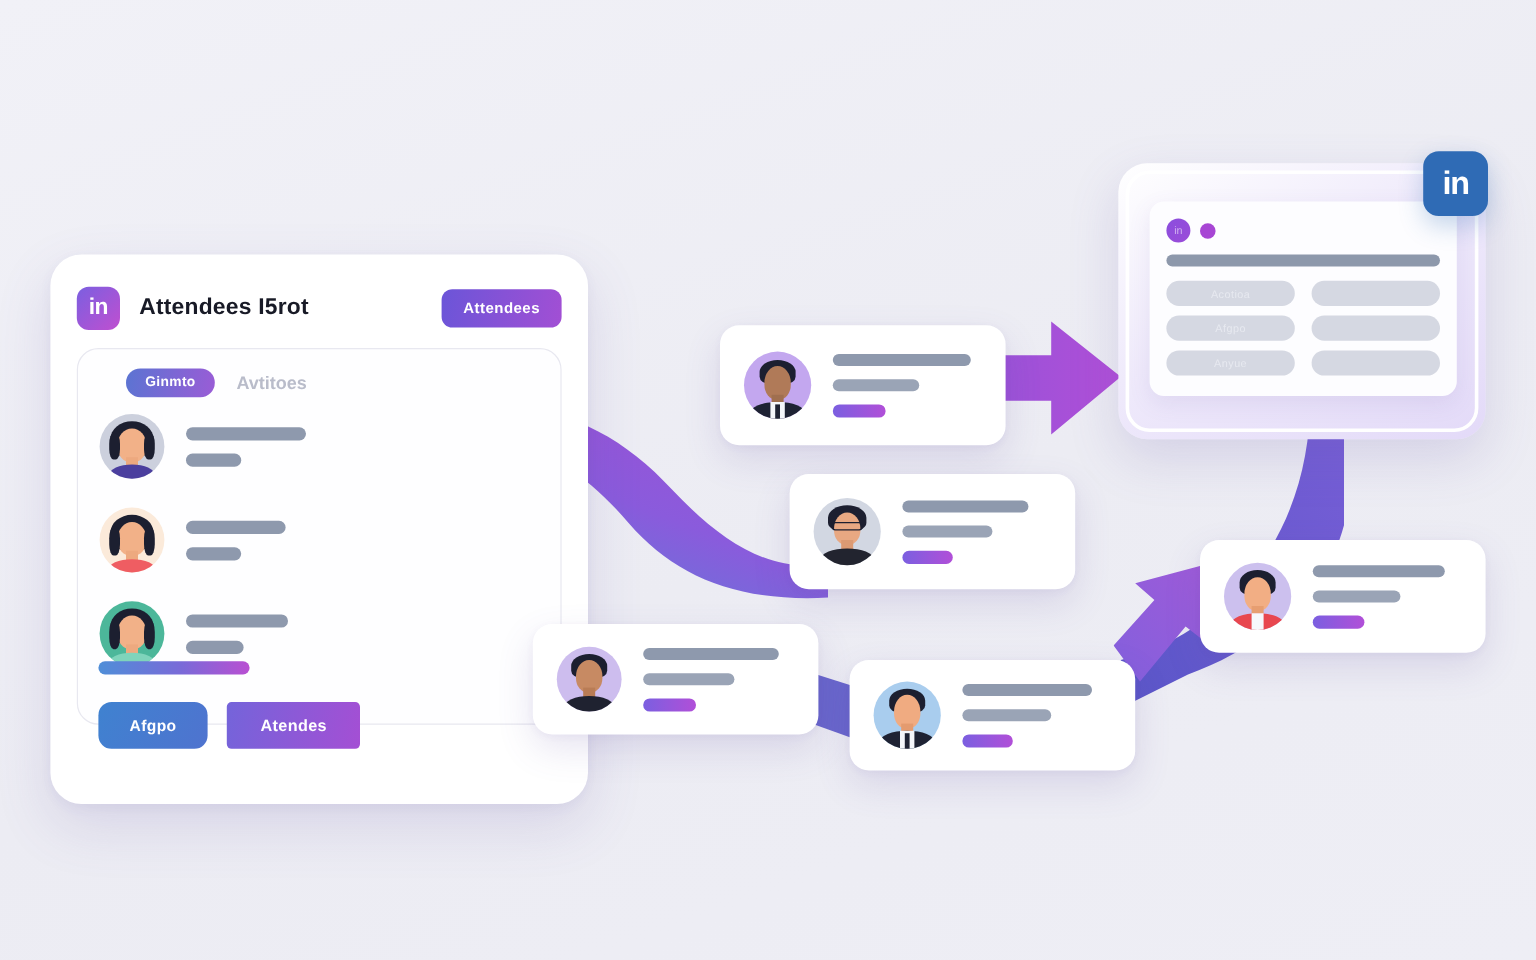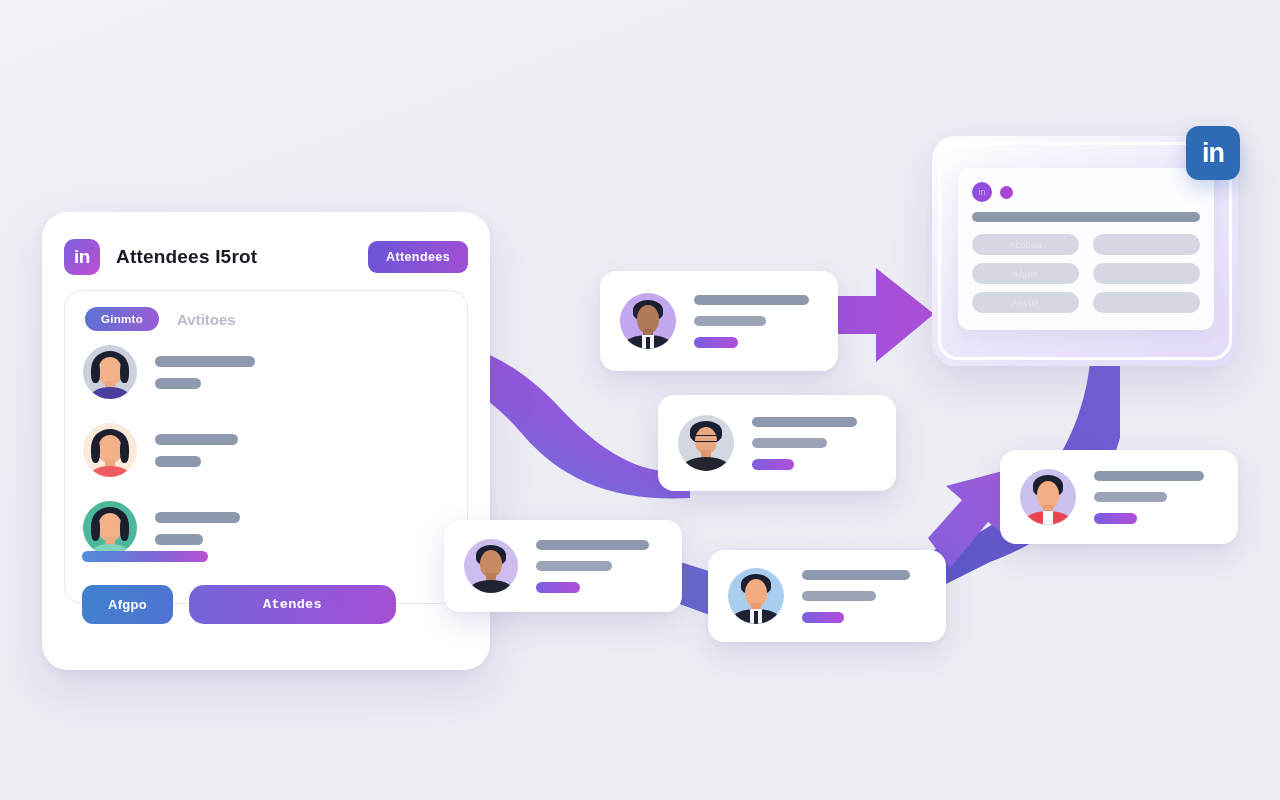--- a/index.html
+++ b/index.html
@@ -84,20 +84,21 @@
     display: flex; align-items: center;
   }
   #list-chip {
     padding: 6px 16px;
     border-radius: 999px;
     background: linear-gradient(100deg, #5b74d2 0%, #9a5cd6 100%);
     color: #fff;
     font-size: 11.5px;
     font-weight: bold;
     letter-spacing: 0.3px;
+    margin-left: 20px;
   }
   #list-chip-label {
     margin-left: 18px;
     font-size: 15px;
     color: #b9bcca;
     font-weight: bold;
   }
 
   .attendee-row {
     position: absolute;
@@ -151,30 +152,29 @@
     border-radius: 11px;
     background: linear-gradient(120deg, #3f82d0 0%, #4f73cf 100%);
     color: #fff;
     font-size: 13px;
     font-weight: bold;
     border: none;
     cursor: pointer;
     letter-spacing: 0.3px;
   }
   #btn-primary {
-    padding: 12px 74px;
-    border-radius: 15px;
+    padding: 12px 28px;
+    border-radius: 4px;
     background: linear-gradient(100deg, #7464da 0%, #a44fd4 100%);
     color: #fff;
     font-size: 13.5px;
     font-weight: bold;
     border: none;
     cursor: pointer;
     letter-spacing: 0.3px;
-    font-family: Liberation Mono, monospace;
   }
 
   
   #tr-wrapper {
     left: 932px; top: 136px;
     width: 306px; height: 230px;
     border-radius: 24px;
     background: linear-gradient(150deg, #ffffff 0%, #efeafb 45%, #e3daf8 100%);
     box-shadow: 0 16px 42px rgba(104, 88, 170, 0.18);
     padding: 6px;

